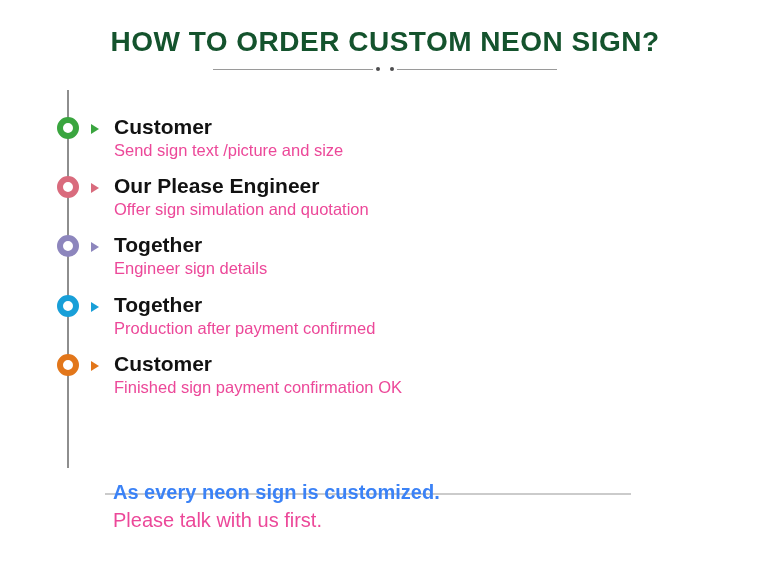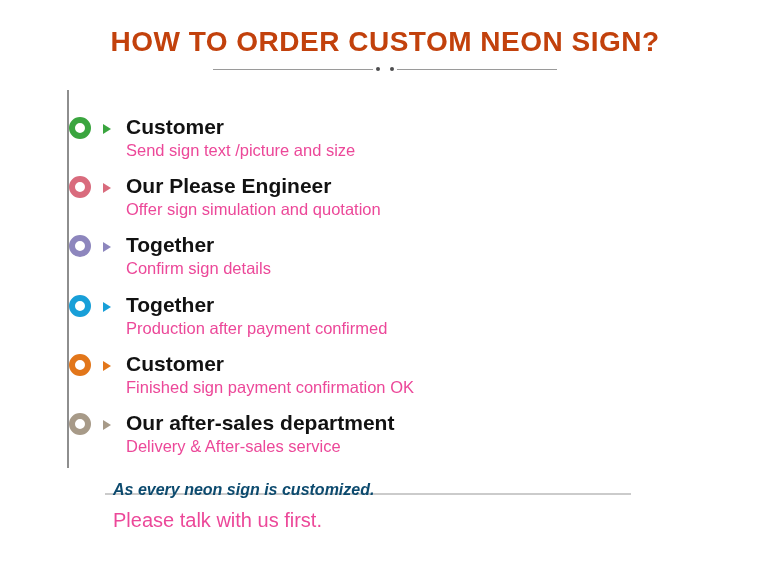--- a/index.html
+++ b/index.html
@@ -8,40 +8,40 @@
     width:784px; height:567px;
     background:#ffffff;
     font-family:"Liberation Sans", sans-serif;
     overflow:hidden;
   }
 
   
   .title {
     position:absolute; top:26px; left:0; width:770px;
     text-align:center;
-    font-size:28px; font-weight:bold; color:#c2410c;
+    font-size:28px; font-weight:bold; color:#14532d;
     letter-spacing:0.5px;
     white-space:nowrap;
   }
 
   
   .divider {
     position:absolute; top:66px; left:213px; width:344px; height:6px;
     display:flex; align-items:center;
   }
   .divider .seg { flex:1; height:1px; background:#9a9a9a; }
   .divider .dot { width:4px; height:4px; border-radius:50%; background:#4d4d4f; margin:0 3px; }
   .divider .gap { width:4px; }
 
   
   .timeline-line {
     position:absolute; left:67px; top:90px; width:2px; height:378px;
     background:#8e8e8e;
   }
-  .steps { position:absolute; left:12px; top:102px; width:620px; }
+  .steps { position:absolute; left:0; top:102px; width:620px; }
   .step { position:relative; height:59.2px; }
   .step-marker {
     position:absolute; left:57px; top:15px;
     width:10px; height:10px;
     border:6px solid #000; border-radius:50%;
     background:#ffffff;
   }
   .step-arrow {
     position:absolute; left:91px; top:22px;
     width:0; height:0;
@@ -59,23 +59,22 @@
     white-space:nowrap;
   }
 
   
   .footer-line {
     position:absolute; left:105px; top:493px; width:526px; height:2px;
     background:#cbcbcb; z-index:0;
   }
   .footer-bold {
     position:absolute; left:113px; top:481px;
-    font-size:16px; font-weight:bold; color:#0c4a6e; z-index:1;
+    font-size:20px; font-weight:bold; color:#3b82f6; z-index:1;
     white-space:nowrap;
-    font-style:italic;
   }
   .footer-regular {
     position:absolute; left:113px; top:509px;
     font-size:20px; color:#ec4899; z-index:1;
     white-space:nowrap;
   }
 </style>
 </head>
 <body>
 
@@ -110,21 +109,21 @@
         <div class="step-actor">Our Please Engineer</div>
         <div class="step-desc">Offer sign simulation and quotation</div>
       </div>
     </div>
 
     <div class="step">
       <div class="step-marker" style="border-color: rgb(141, 134, 189);"></div>
       <div class="step-arrow" style="border-left-color: rgb(141, 134, 189);"></div>
       <div class="step-text">
         <div class="step-actor">Together</div>
-        <div class="step-desc">Confirm sign details</div>
+        <div class="step-desc">Engineer sign details</div>
       </div>
     </div>
 
     <div class="step">
       <div class="step-marker" style="border-color: rgb(24, 159, 216);"></div>
       <div class="step-arrow" style="border-left-color: rgb(24, 159, 216);"></div>
       <div class="step-text">
         <div class="step-actor">Together</div>
         <div class="step-desc">Production after payment confirmed</div>
       </div>
@@ -132,27 +131,19 @@
 
     <div class="step">
       <div class="step-marker" style="border-color: rgb(226, 118, 26);"></div>
       <div class="step-arrow" style="border-left-color: rgb(226, 118, 26);"></div>
       <div class="step-text">
         <div class="step-actor">Customer</div>
         <div class="step-desc">Finished sign payment confirmation OK</div>
       </div>
     </div>
 
-    <div class="step">
-      <div class="step-marker" style="border-color: rgb(167, 154, 136);"></div>
-      <div class="step-arrow" style="border-left-color: rgb(167, 154, 136);"></div>
-      <div class="step-text">
-        <div class="step-actor">Our after-sales department</div>
-        <div class="step-desc">Delivery &amp; After-sales service</div>
-      </div>
-    </div>
   </div>
 
   <div class="footer-line"></div>
   <div class="footer-bold">As every neon sign is customized.</div>
   <div class="footer-regular">Please talk with us first.</div>
 
 </div>
 
 </body></html>

